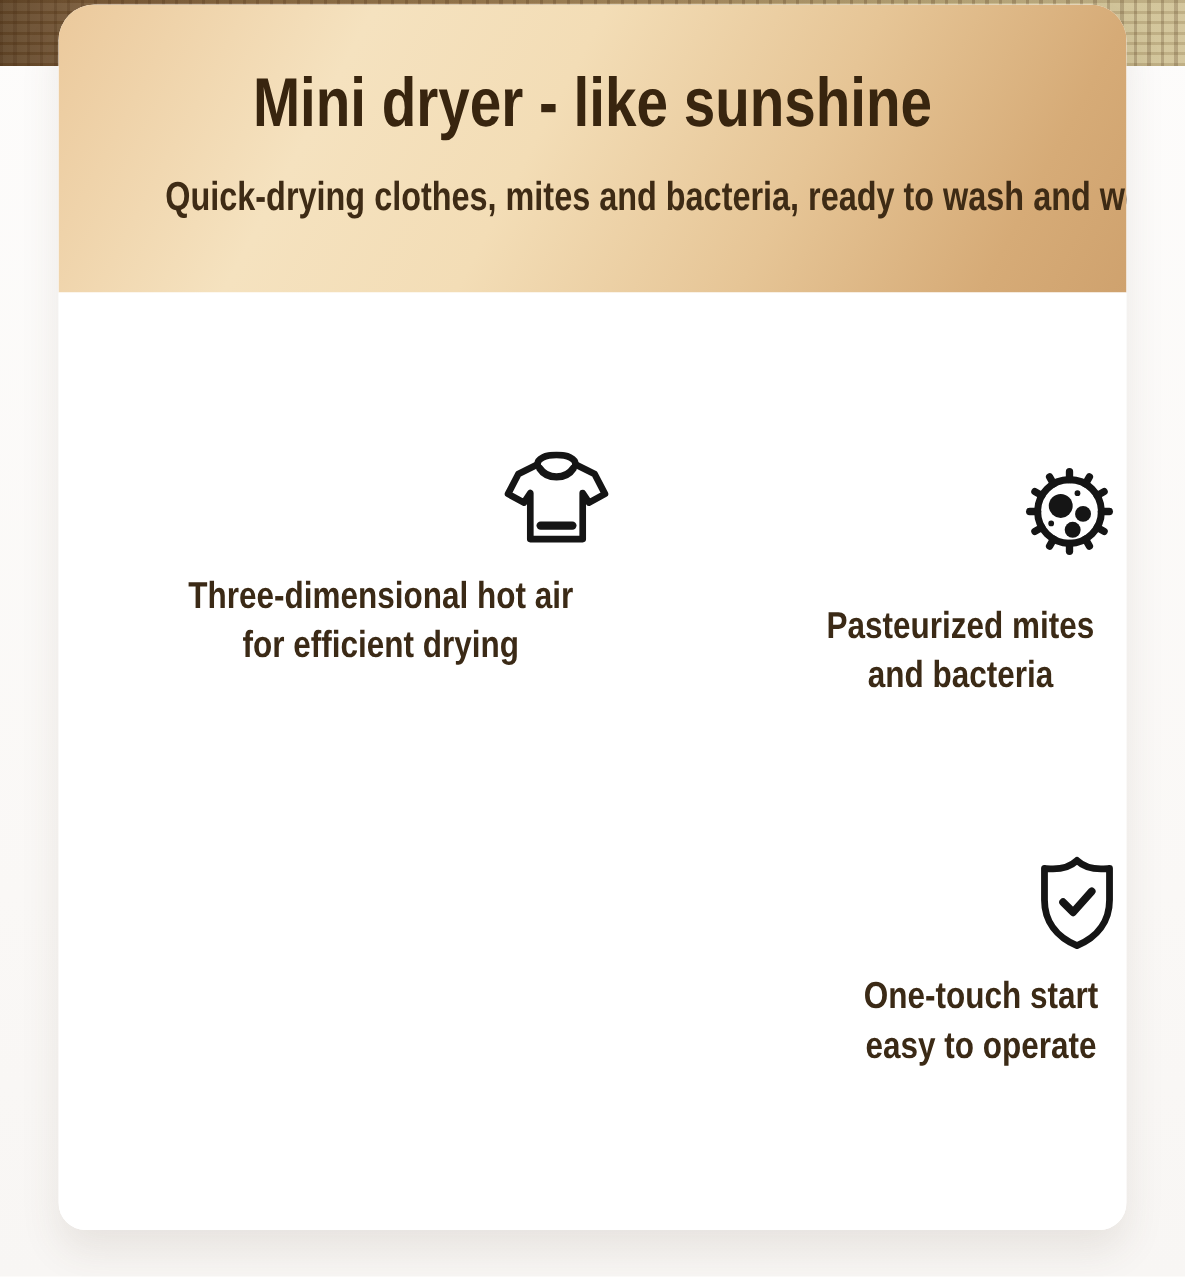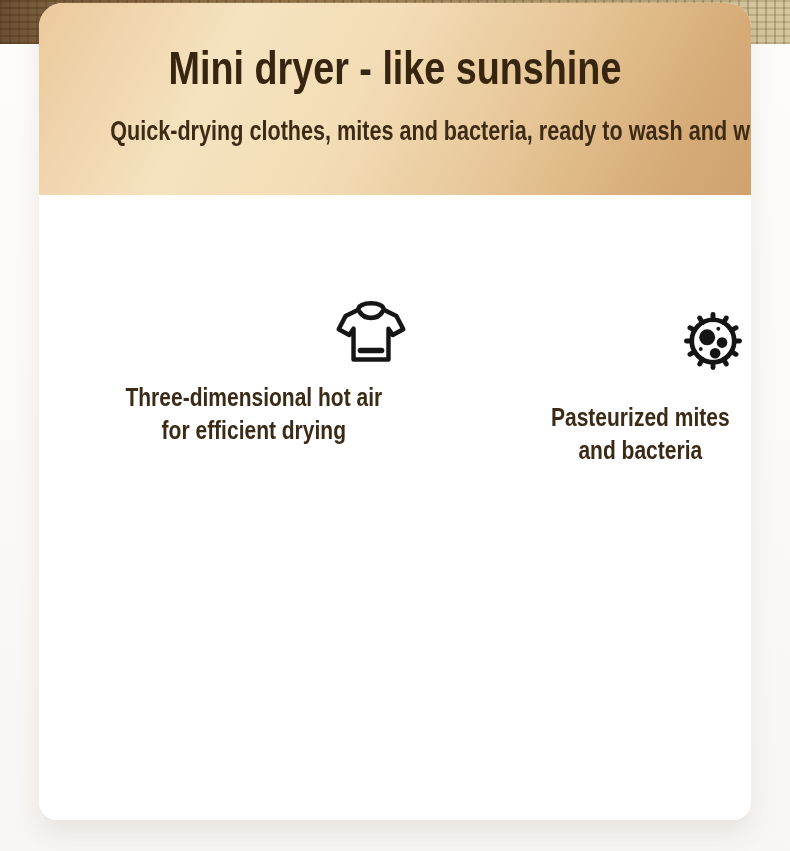--- a/index.html
+++ b/index.html
@@ -154,16 +154,28 @@
             <circle cx="20.5" cy="39.5" r="1.8" fill="#151515"></circle>
           </svg>
         </span>
         <div class="label">
           <div>Pasteurized mites</div>
           <div>and bacteria</div>
         </div>
       </div>
 
 
+      <div class="feature f4">
+        <span class="icon">
+          <svg width="58" height="64" viewBox="0 0 56 62" fill="none">
+            <path d="M28 3.5 C24.5 6.8 18.5 9 12.5 9 C10.5 9 8.6 9 7 8.7 L7 29 C7 43 15 53 28 58.5 C41 53 49 43 49 29 L49 8.7 C47.4 9 45.5 9 43.5 9 C37.5 9 31.5 6.8 28 3.5 Z" stroke="#151515" stroke-width="4.4" stroke-linejoin="round"></path>
+            <path d="M19 30.5 L25.5 37 L37.5 23.5" stroke="#151515" stroke-width="5" stroke-linecap="round" stroke-linejoin="round"></path>
+          </svg>
+        </span>
+        <div class="label">
+          <div>One-touch start</div>
+          <div>easy to operate</div>
+        </div>
+      </div>
 
     </div>
   </div>
 </div>
 
 </body></html>

